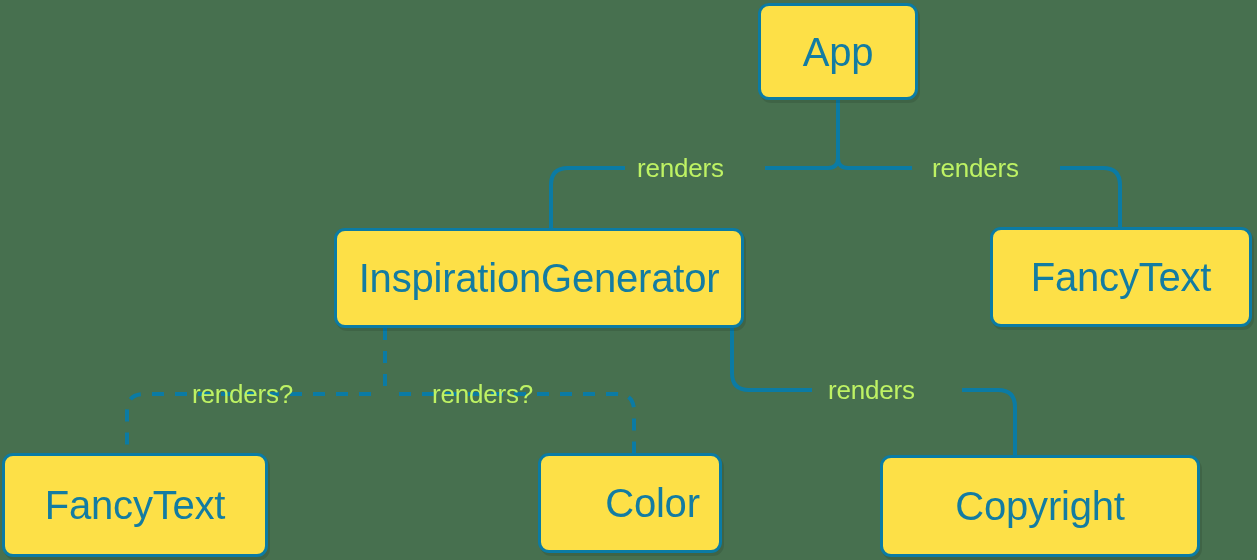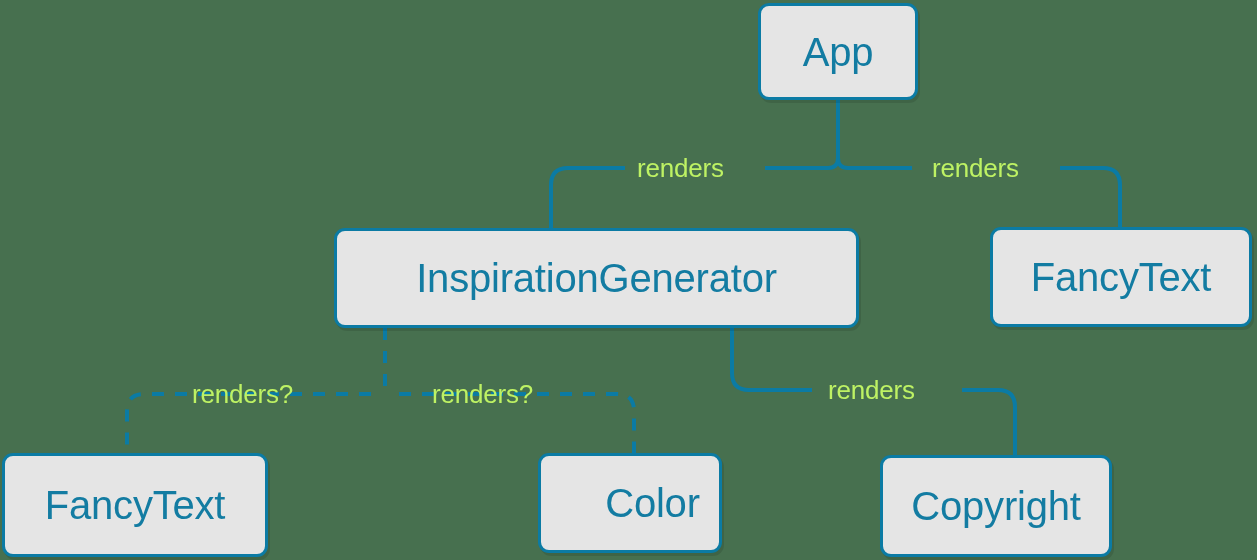--- a/index.html
+++ b/index.html
@@ -20,44 +20,44 @@
   #edge-layer {
     position: absolute;
     left: 0;
     top: 0;
     width: 1257px;
     height: 560px;
   }
   .node {
     position: absolute;
     box-sizing: border-box;
-    background: #e5e5e5;
+    background: #fde047;
     border: 3px solid #0b7ba4;
     border-radius: 11px;
     display: flex;
     align-items: center;
     justify-content: center;
     color: #137ca2;
     font-family: "Liberation Sans", sans-serif;
     font-weight: 400;
     letter-spacing: -0.2px;
     z-index: 3;
     box-shadow: 2px 3px 0 rgba(0,0,0,0.10);
   }
   .node-label {
     white-space: nowrap;
     line-height: 1;
   }
   
   #node-app          { left: 758px;  top: 3px;   width: 160px; height: 97px;  font-size: 40px; }
-  #node-inspiration  { left: 334px;  top: 228px; width: 525px; height: 100px; font-size: 40px; }
+  #node-inspiration  { left: 334px;  top: 228px; width: 410px; height: 100px; font-size: 40px; }
   #node-fancytext-r  { left: 990px;  top: 227px; width: 262px; height: 100px; font-size: 40px; }
   #node-fancytext-b  { left: 2px;    top: 453px; width: 266px; height: 104px; font-size: 40px; }
   #node-color        { left: 538px;  top: 453px; width: 184px; height: 100px; font-size: 40px; padding-left: 45px; }
-  #node-copyright    { left: 880px;  top: 455px; width: 232px; height: 102px; font-size: 40px; }
+  #node-copyright    { left: 880px;  top: 455px; width: 320px; height: 102px; font-size: 40px; }
 
   .edge-label {
     position: absolute;
     color: #bef264;
     font-family: "Liberation Sans", sans-serif;
     font-size: 26px;
     font-weight: 400;
     line-height: 1;
     white-space: nowrap;
     z-index: 2;

